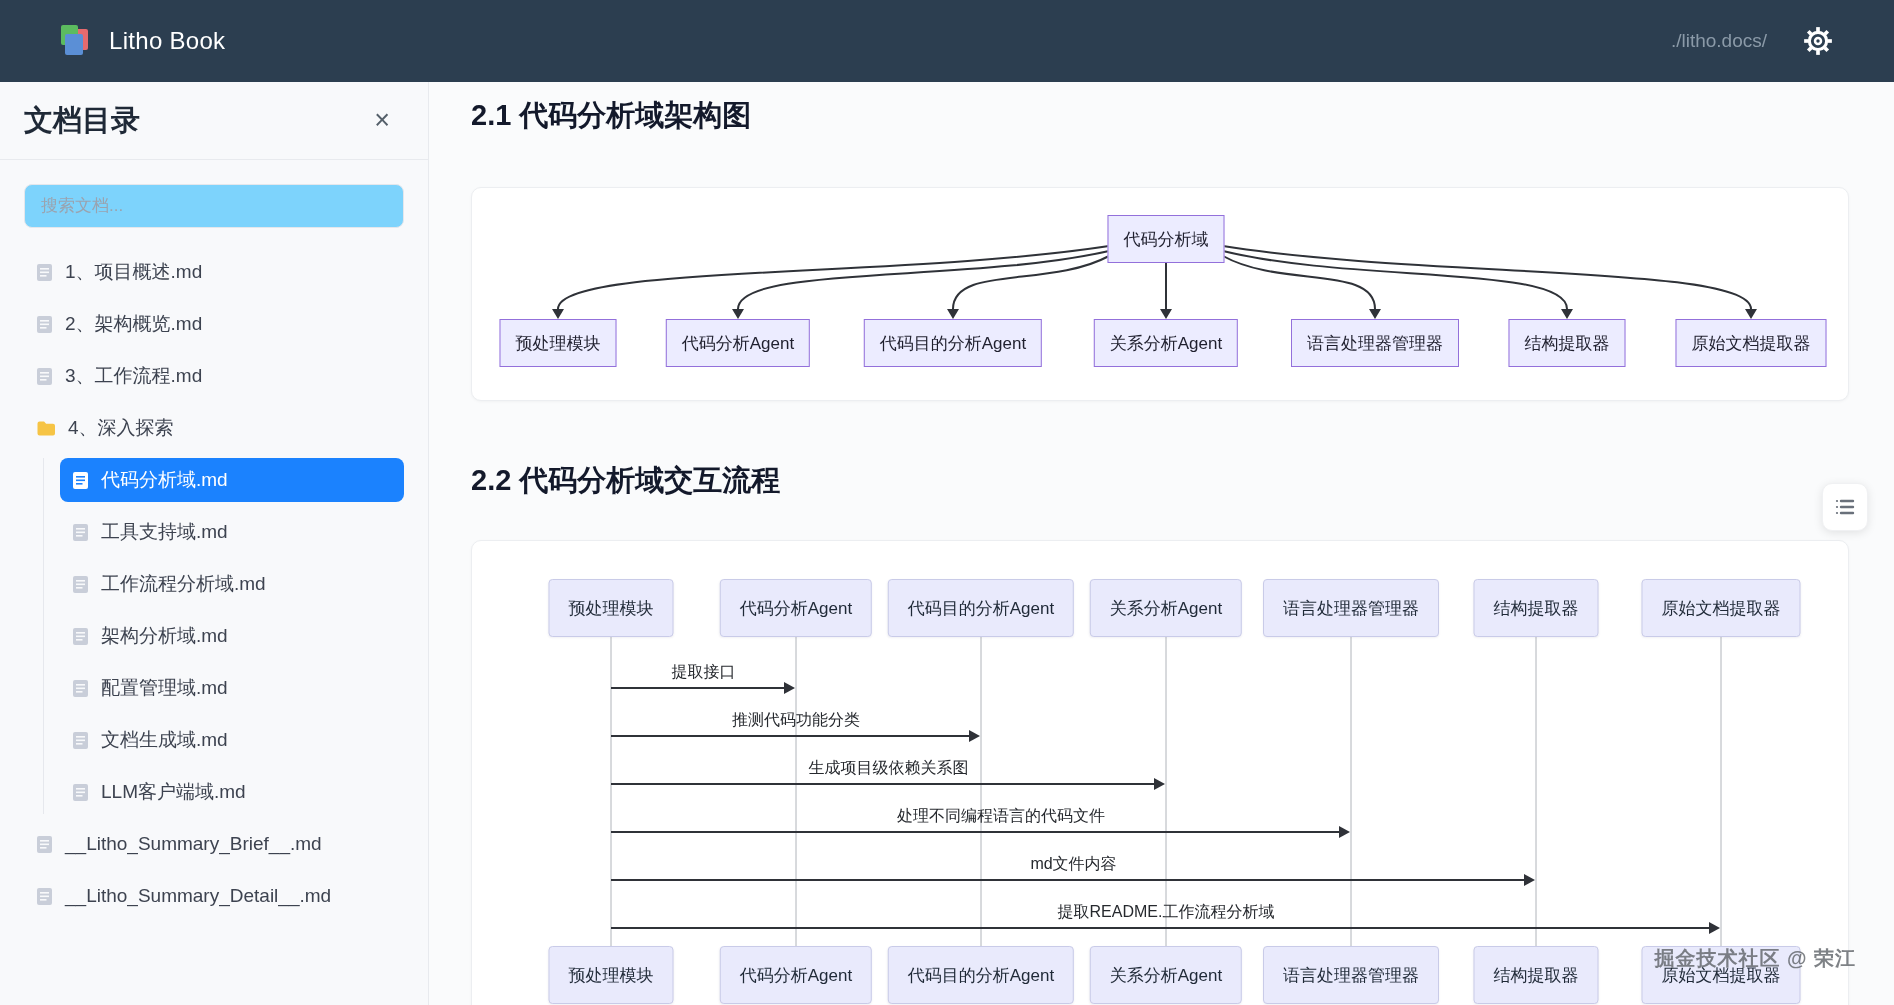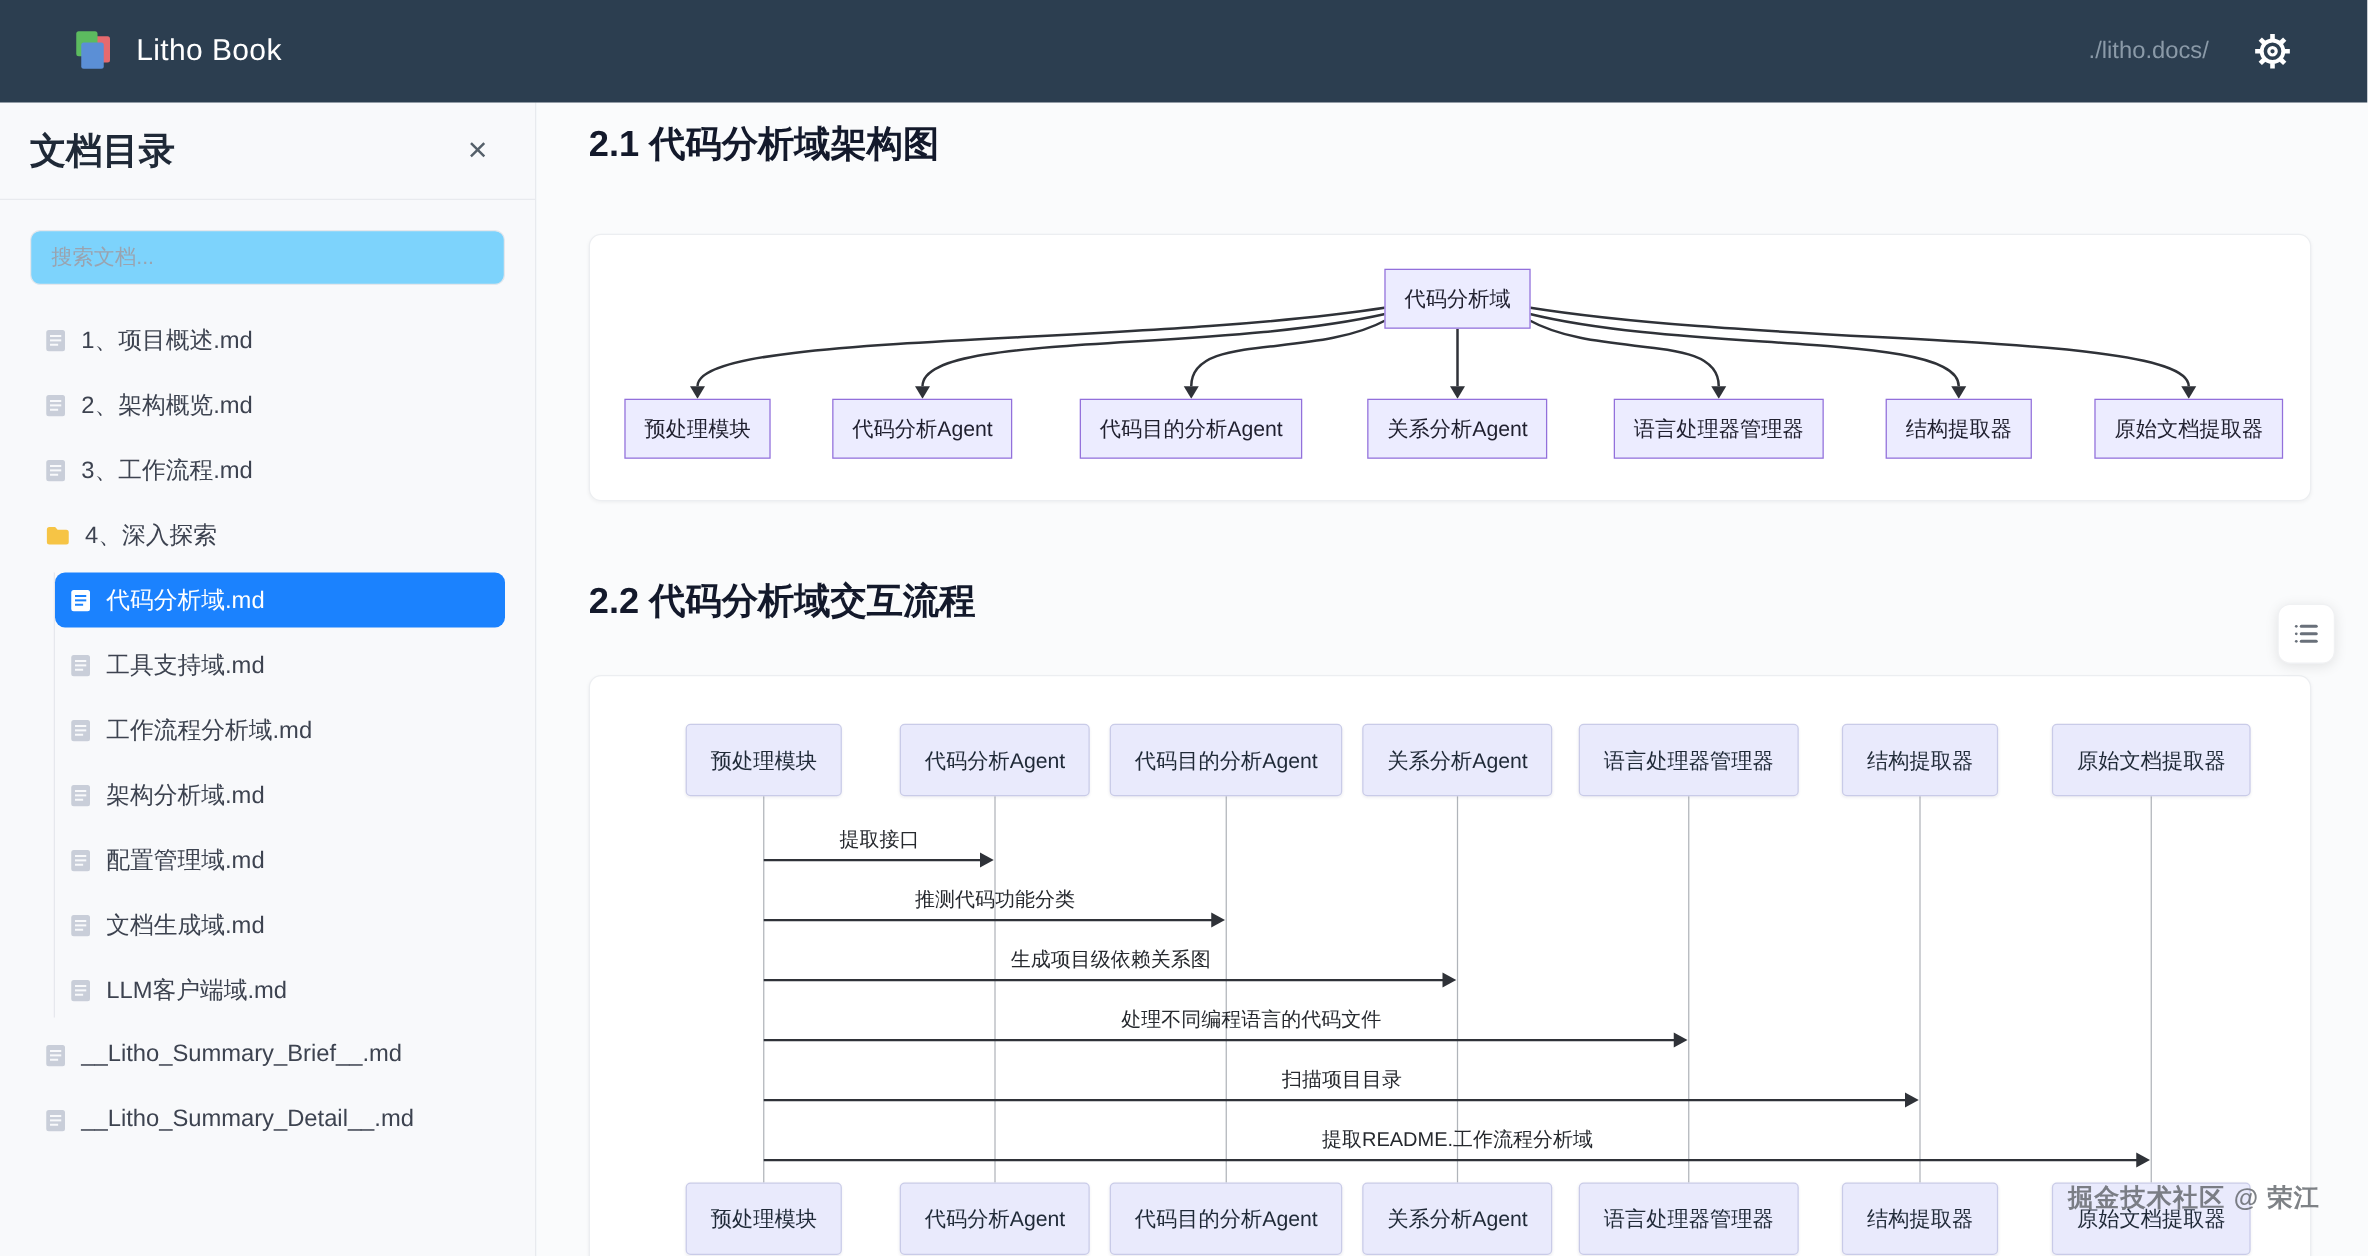--- a/index.html
+++ b/index.html
@@ -28,21 +28,21 @@
   .sb-close { background:none; border:none; font-size:27px; color:#55606a; cursor:pointer; line-height:1; }
   .sb-body { padding:24px 24px 0 24px; }
   .sb-search { width:100%; height:44px; border:1px solid #e4e7ec; border-radius:8px; background:#7dd3fc;
     padding:0 16px; font-size:17px; color:#374151; outline:none;
     font-family:"Liberation Sans","DejaVu Sans",sans-serif; }
   .sb-search::placeholder { color:#9aa3af; }
   .doc-list { margin-top:22px; }
   .item { display:flex; align-items:center; gap:12px; height:44px; padding:0 12px; margin-bottom:8px;
     border-radius:8px; cursor:pointer; }
   .item .lbl { font-size:19px; color:#3d4350; white-space:nowrap; }
-  .nested { margin-left:19px; border-left:1px solid #e6e8ed; padding-left:0; }
+  .nested { margin-left:19px; border-left:1px solid #e6e8ed; padding-left:16px; }
   .item.active { background:#1b82fe; }
   .item.active .lbl { color:#ffffff; font-weight:500; }
   .icn { display:flex; align-items:center; flex:0 0 auto; }
 
   
   .main { position:absolute; left:429px; top:82px; right:0; bottom:0; padding:14px 45px 0 42px; overflow:hidden; }
   .h2 { font-size:29px; font-weight:700; color:#13192b; }
   .h2.second { margin-top:60px; }
   .card { background:#ffffff; border:1px solid #eceef1; border-radius:10px;
     box-shadow:0 1px 3px rgba(0,0,0,.04); position:relative; width:1378px; }
@@ -310,21 +310,21 @@
           <polygon points="867,285 867,297 878,291" fill="#2f3238"></polygon>
           <line x1="139" y1="339" x2="1053" y2="339" stroke="#2f3238" stroke-width="1.8"></line>
           <polygon points="1052,333 1052,345 1063,339" fill="#2f3238"></polygon>
           <line x1="139" y1="387" x2="1238" y2="387" stroke="#2f3238" stroke-width="1.8"></line>
           <polygon points="1237,381 1237,393 1248,387" fill="#2f3238"></polygon>
         </svg>
         <div class="msg-label" style="left: 231.5px; top: 147px;">提取接口</div>
         <div class="msg-label" style="left: 324px; top: 195px;">推测代码功能分类</div>
         <div class="msg-label" style="left: 416.5px; top: 243px;">生成项目级依赖关系图</div>
         <div class="msg-label" style="left: 509px; top: 291px; margin-left: 20px;">处理不同编程语言的代码文件</div>
-        <div class="msg-label" style="left: 601.5px; top: 339px;">扫描项目目录</div>
+        <div class="msg-label" style="left: 601.5px; top: 339px;">md文件内容</div>
         <div class="msg-label" style="left: 694px; top: 387px;">提取README.工作流程分析域</div>
         <div class="p-box" style="left: 139px; top: 38px;">预处理模块</div>
         <div class="p-box" style="left: 139px; top: 405px;">预处理模块</div>
         <div class="p-box" style="left: 324px; top: 38px;">代码分析Agent</div>
         <div class="p-box" style="left: 324px; top: 405px;">代码分析Agent</div>
         <div class="p-box" style="left: 509px; top: 38px;">代码目的分析Agent</div>
         <div class="p-box" style="left: 509px; top: 405px;">代码目的分析Agent</div>
         <div class="p-box" style="left: 694px; top: 38px;">关系分析Agent</div>
         <div class="p-box" style="left: 694px; top: 405px;">关系分析Agent</div>
         <div class="p-box" style="left: 879px; top: 38px;">语言处理器管理器</div>

